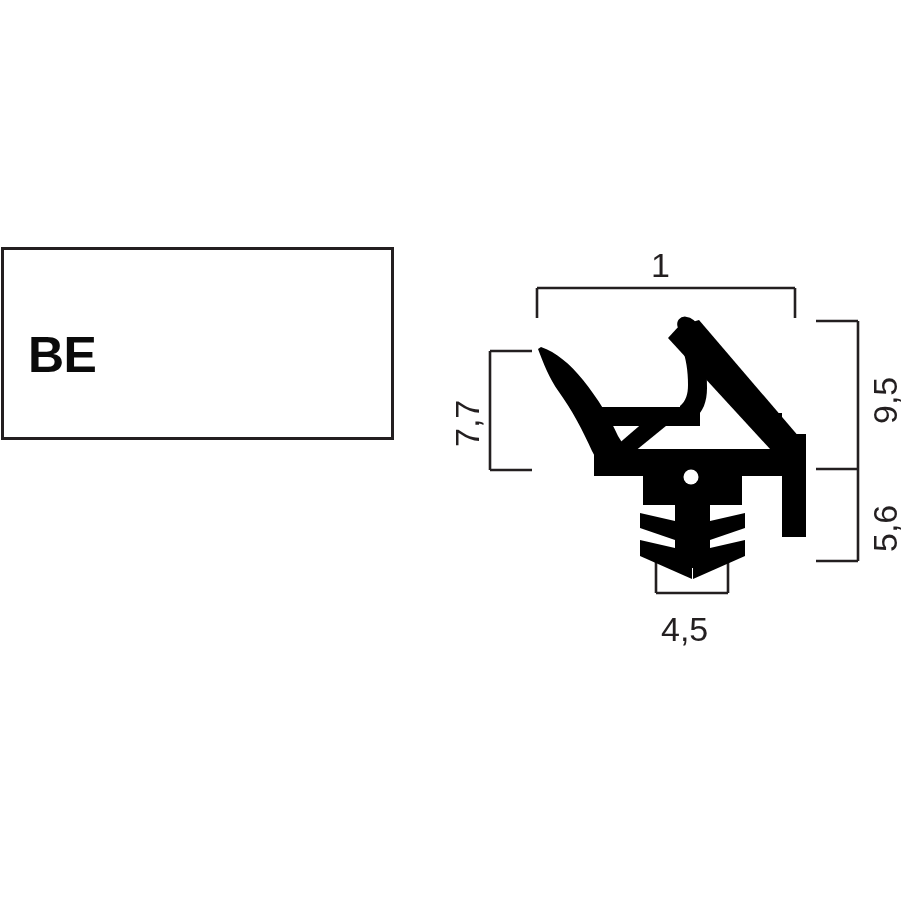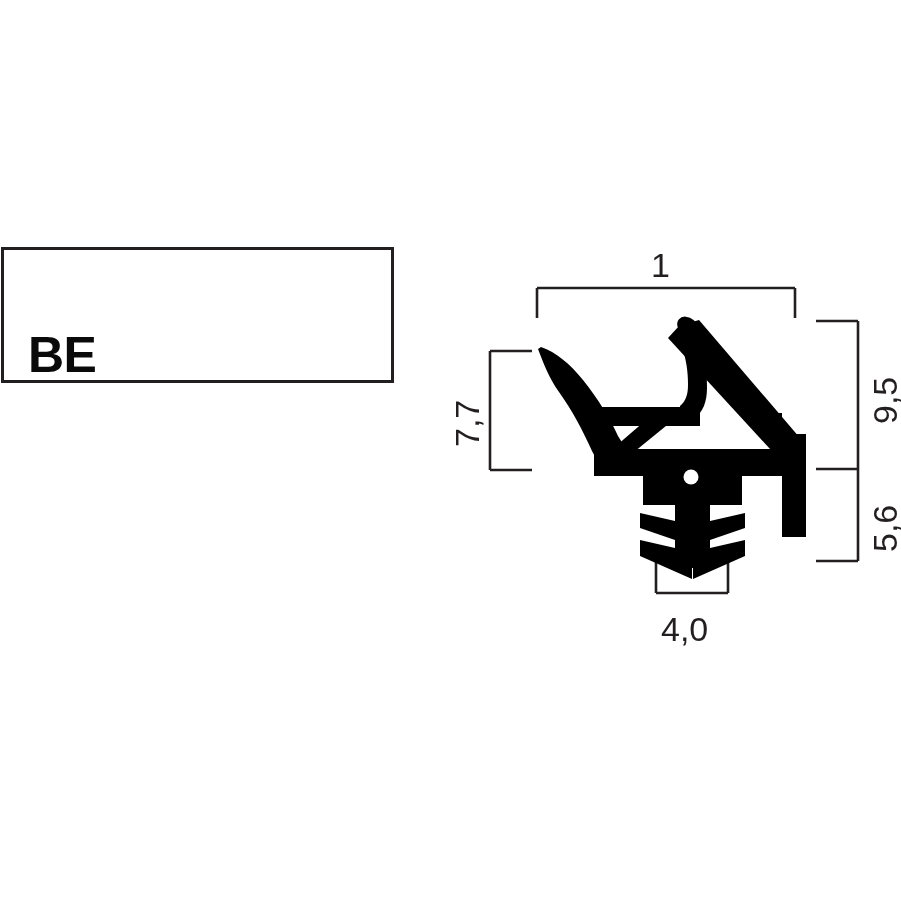--- a/index.html
+++ b/index.html
@@ -18,21 +18,21 @@
     background: #ffffff;
     overflow: hidden;
   }
 
   
   .swatch {
     position: absolute;
     left: 1px;
     top: 247px;
     width: 393px;
-    height: 136px;
+    height: 193px;
     box-sizing: border-box;
     border: 3px solid #231f20;
     overflow: hidden;
   }
   .swatch-fill {
     position: absolute;
     inset: 0;
     background: linear-gradient(
        to bottom,
        #e7bd88 0%,
@@ -183,15 +183,15 @@
   </svg>
 
   <div class="dim-text" style="left:651px; top:248px;">1</div>
 
   <div class="dim-text rot90" style="left:450px; top:447px;">7,7</div>
 
   <div class="dim-text rot90" style="left:868px; top:424px;">9,5</div>
 
   <div class="dim-text rot90" style="left:868px; top:552px;">5,6</div>
 
-  <div class="dim-text" style="left:661px; top:612px;">4,0</div>
+  <div class="dim-text" style="left:661px; top:612px;">4,5</div>
 
 </div>
 
 </body></html>

